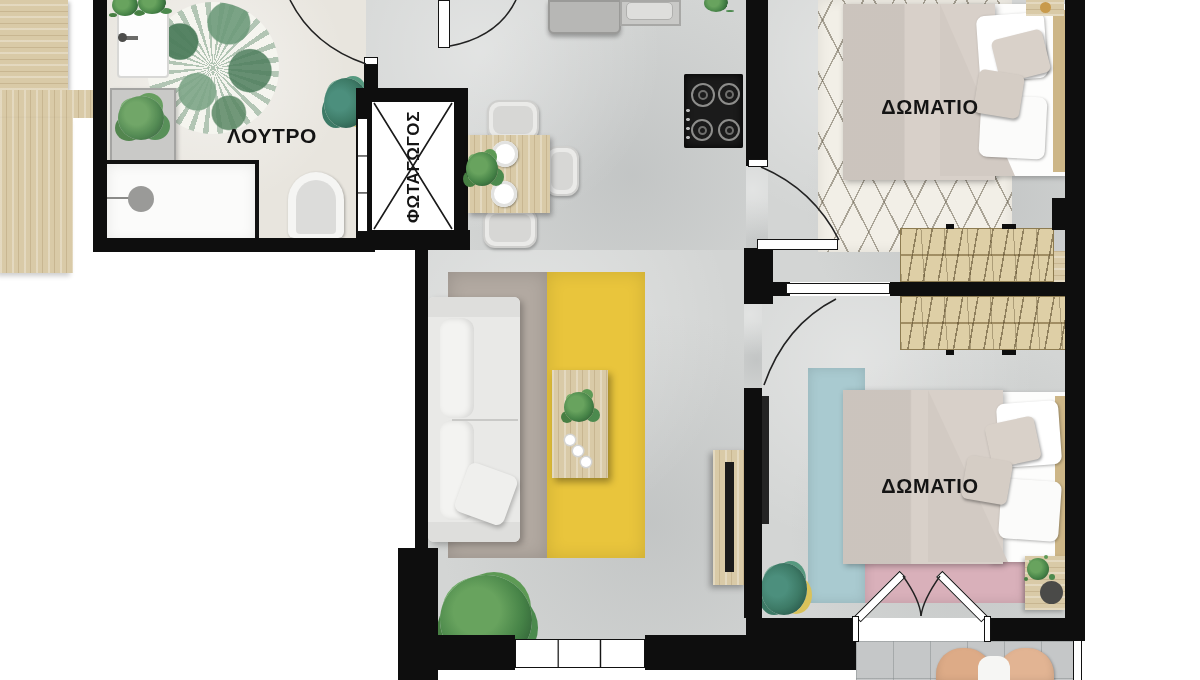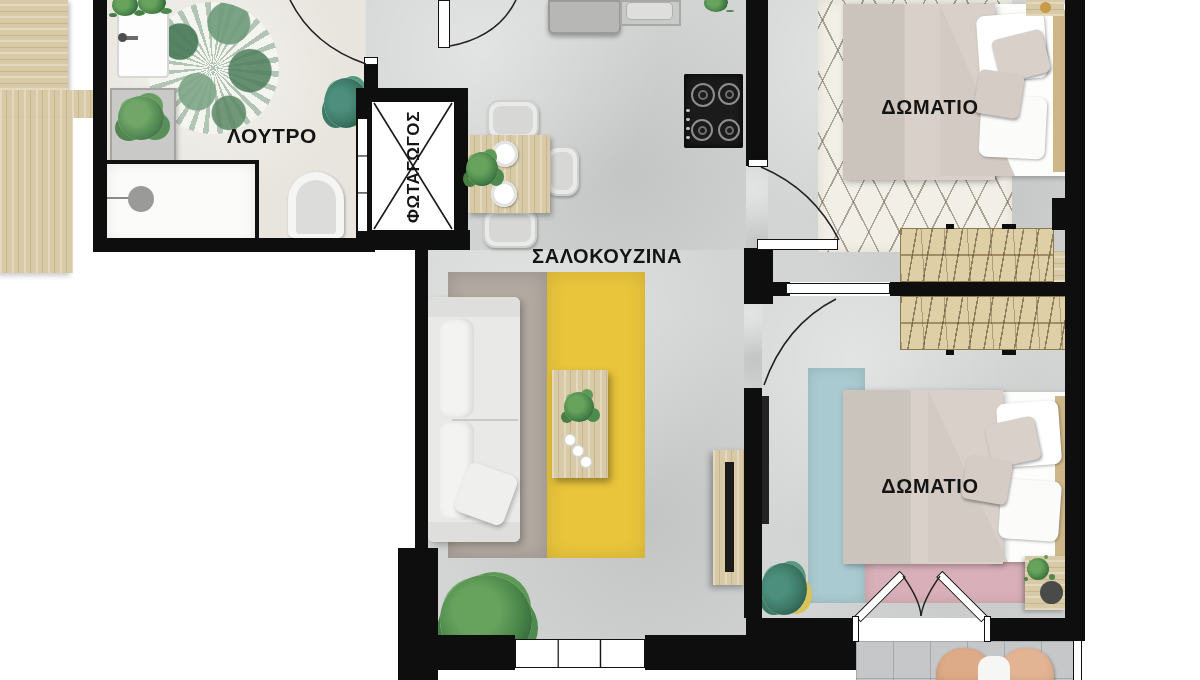--- a/index.html
+++ b/index.html
@@ -211,17 +211,16 @@
     <path d="M 450 46 Q 498 37 516 0" fill="none" stroke="#222" stroke-width="1.6"></path>
     <path d="M 761 167 Q 813 189 839 240" fill="none" stroke="#222" stroke-width="1.6"></path>
     <path d="M 836 299 Q 785 325 764 385" fill="none" stroke="#222" stroke-width="1.6"></path>
     <path d="M 903 576 Q 920 600 921 616" fill="none" stroke="#222" stroke-width="1.4"></path>
     <path d="M 940 576 Q 923 600 921 616" fill="none" stroke="#222" stroke-width="1.4"></path>
     <path d="M 374 103 L 452 229 M 452 103 L 374 229" fill="none" stroke="#1a1a1a" stroke-width="1.6"></path>
   </svg>
 
   <div class="lbl" style="left:272px;top:136px;font-size:21px;">ΛΟΥΤΡΟ</div>
   <div class="lbl lbl-vert" style="left:414px;top:167px;font-size:17px;">ΦΩΤΑΓΩΓΟΣ</div>
-  <div class="lbl" style="left:607px;top:256px;">ΣΑΛΟΚΟΥΖΙΝΑ</div>
   <div class="lbl" style="left:930px;top:107px;">ΔΩΜΑΤΙΟ</div>
   <div class="lbl" style="left:930px;top:486px;">ΔΩΜΑΤΙΟ</div>
 
 </div>
 
 </body></html>

